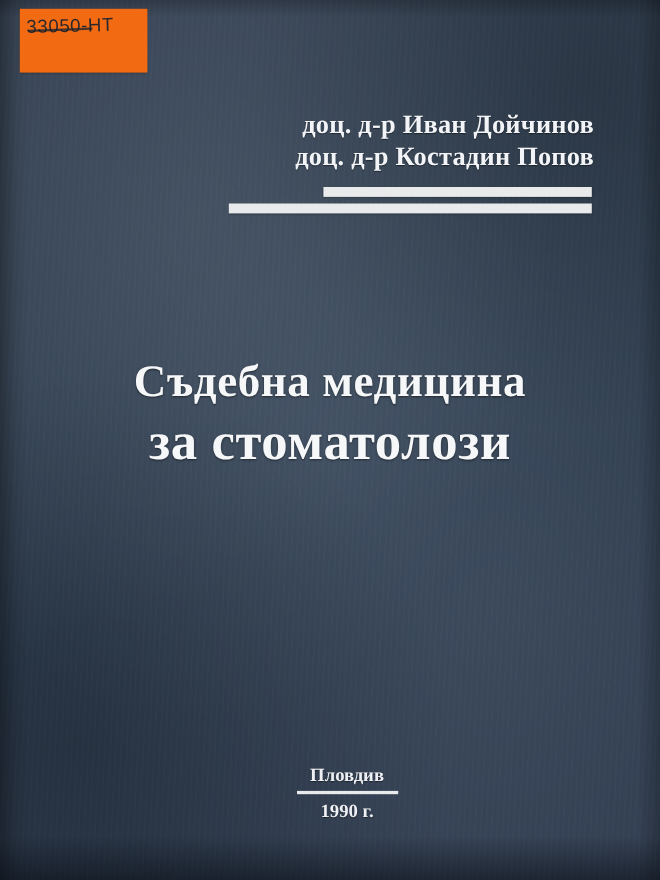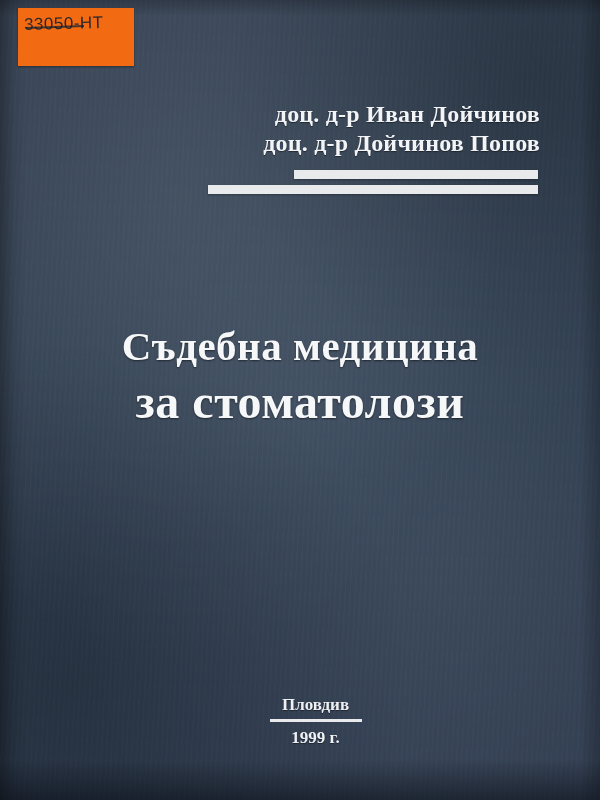--- a/index.html
+++ b/index.html
@@ -174,32 +174,32 @@
   <div class="edge-right"></div>
   <div class="edge-bottom"></div>
 
   <div id="sticker">
     <div class="sticker-strike"></div>
     <div class="sticker-ink">33050-HT</div>
   </div>
 
   <div id="authors">
     <div>доц. д-р Иван Дойчинов</div>
-    <div>доц. д-р Дойчинов Попов</div>
+    <div>доц. д-р Костадин Попов</div>
   </div>
 
   <div id="rules">
     <div class="rule short"></div>
     <div class="rule long"></div>
   </div>
 
   <div id="title">
     <div class="line1">Съдебна медицина</div>
     <div class="line2">за стоматолози</div>
   </div>
 
   <div id="imprint">
     <div>Пловдив</div>
     <div class="imprint-rule"></div>
-    <div>1999 г.</div>
+    <div>1990 г.</div>
   </div>
 
 </div>
 
 </body></html>

